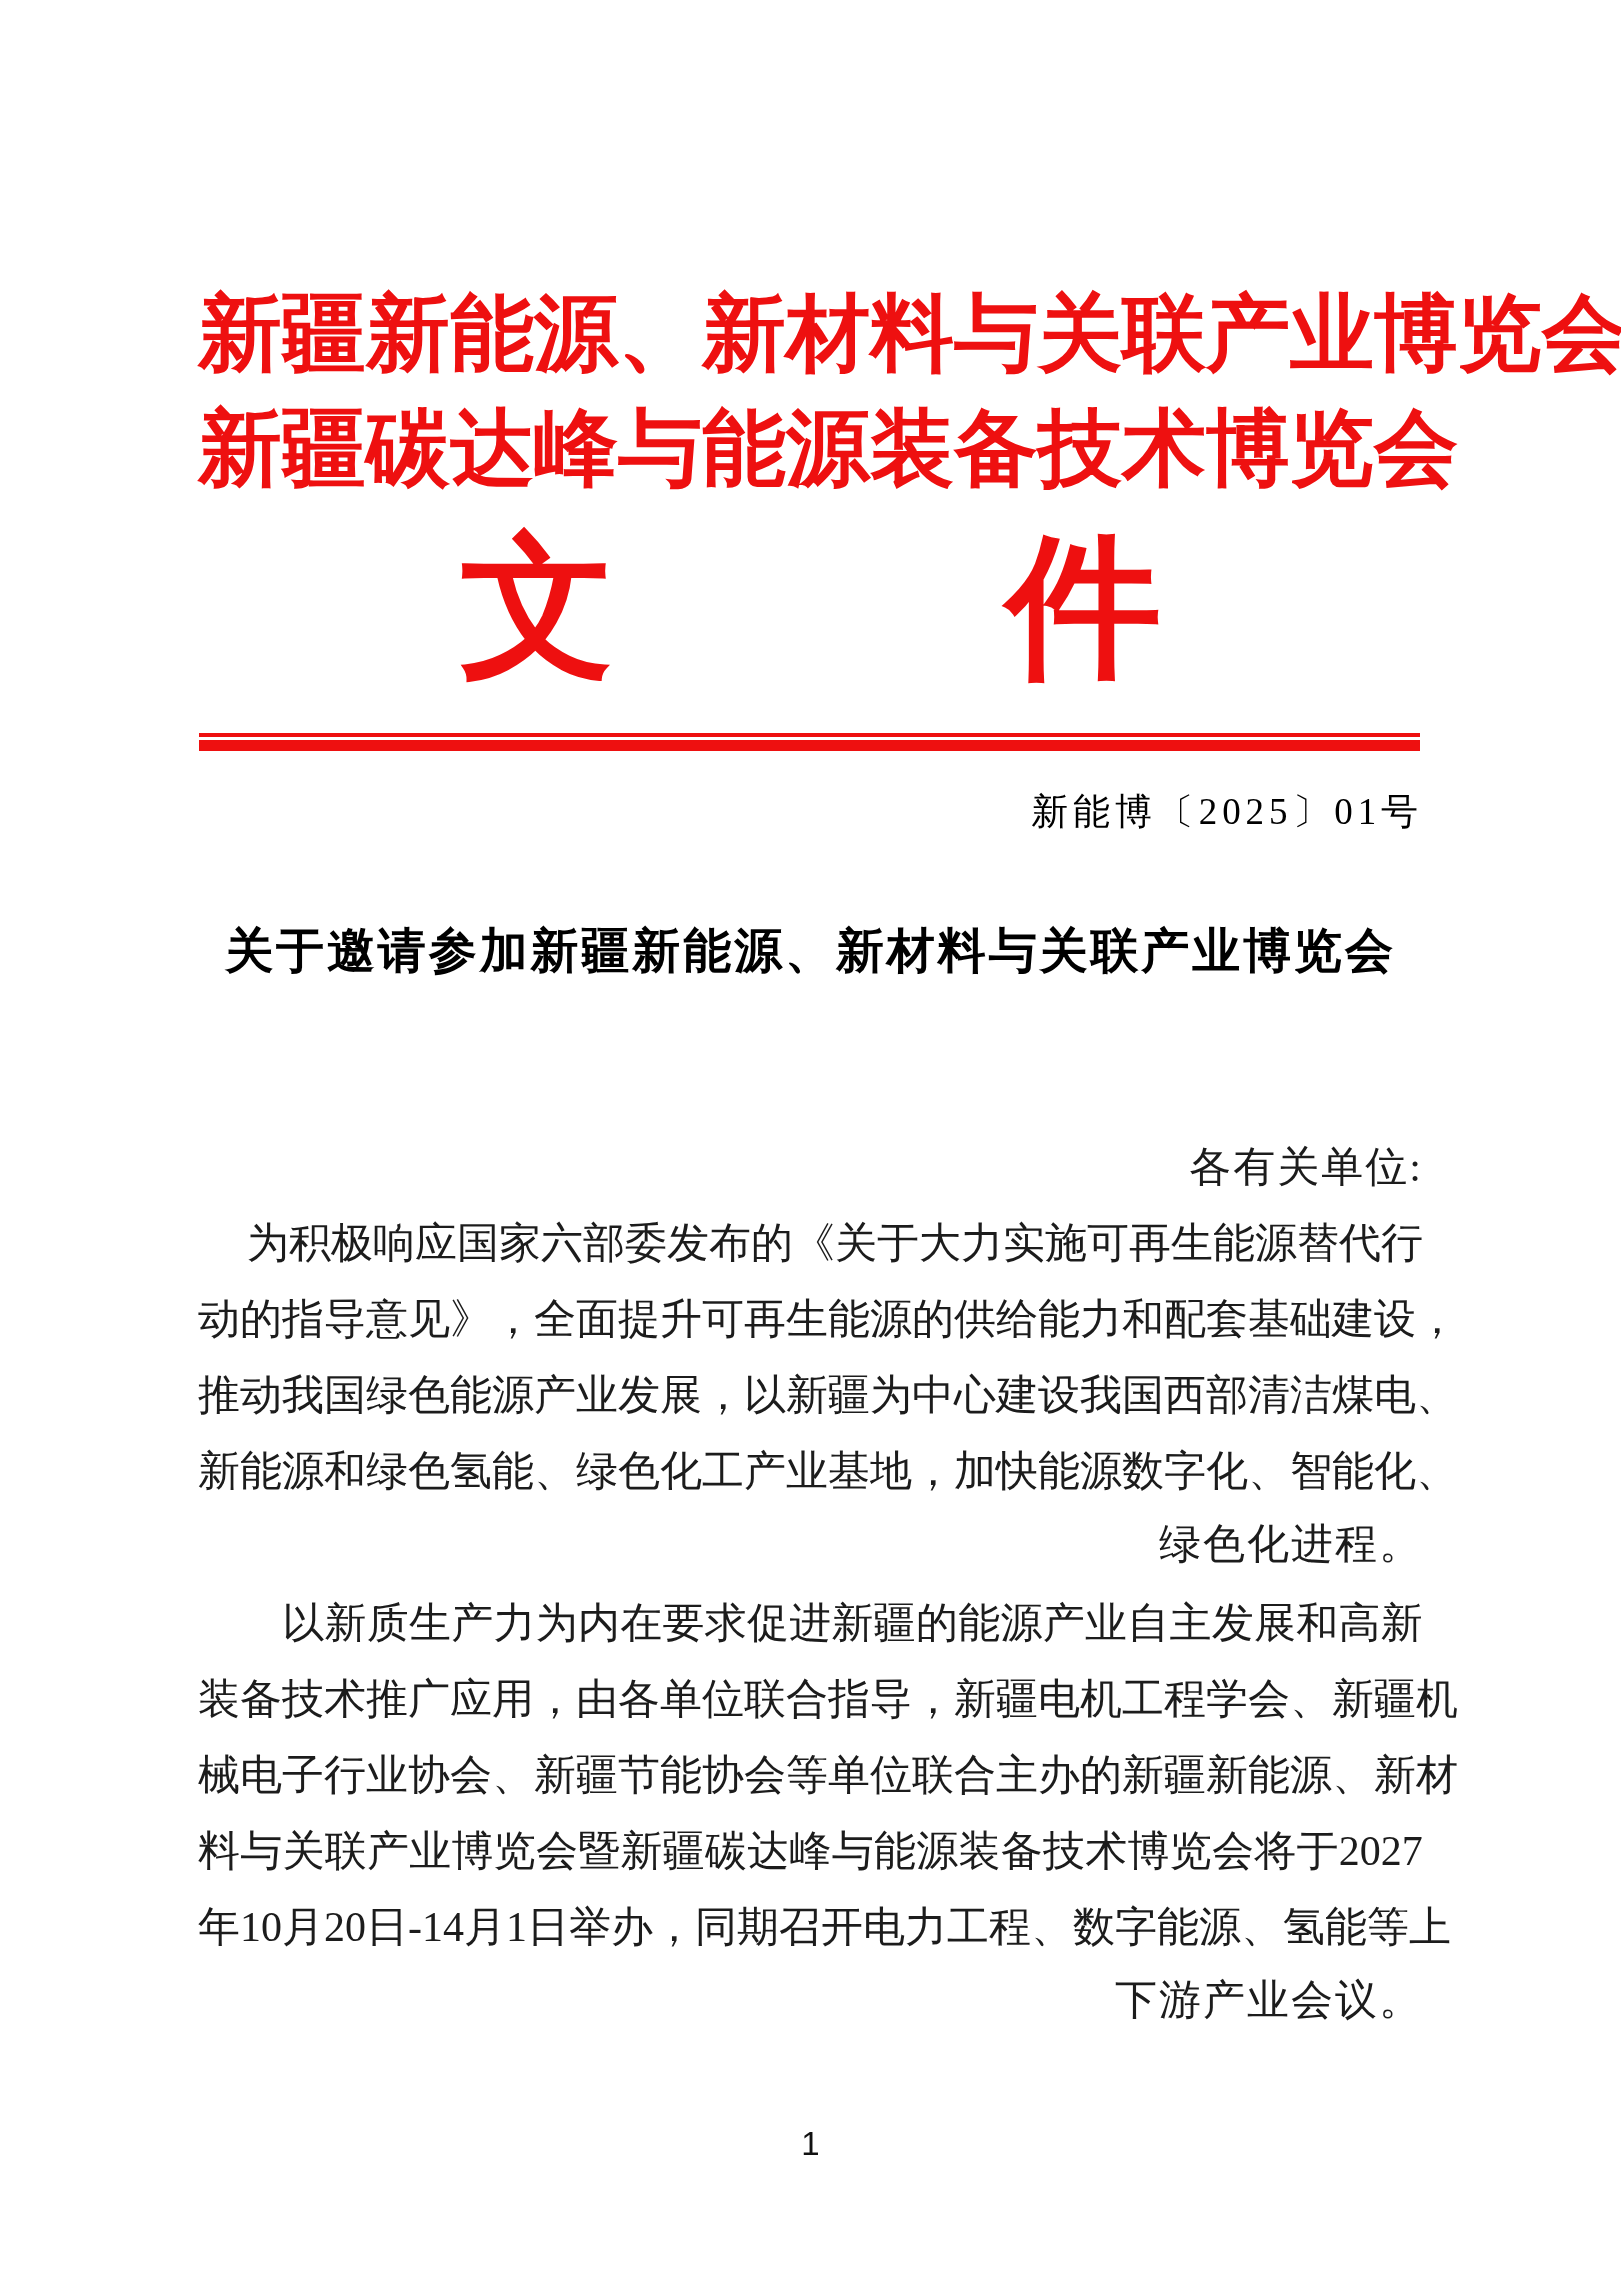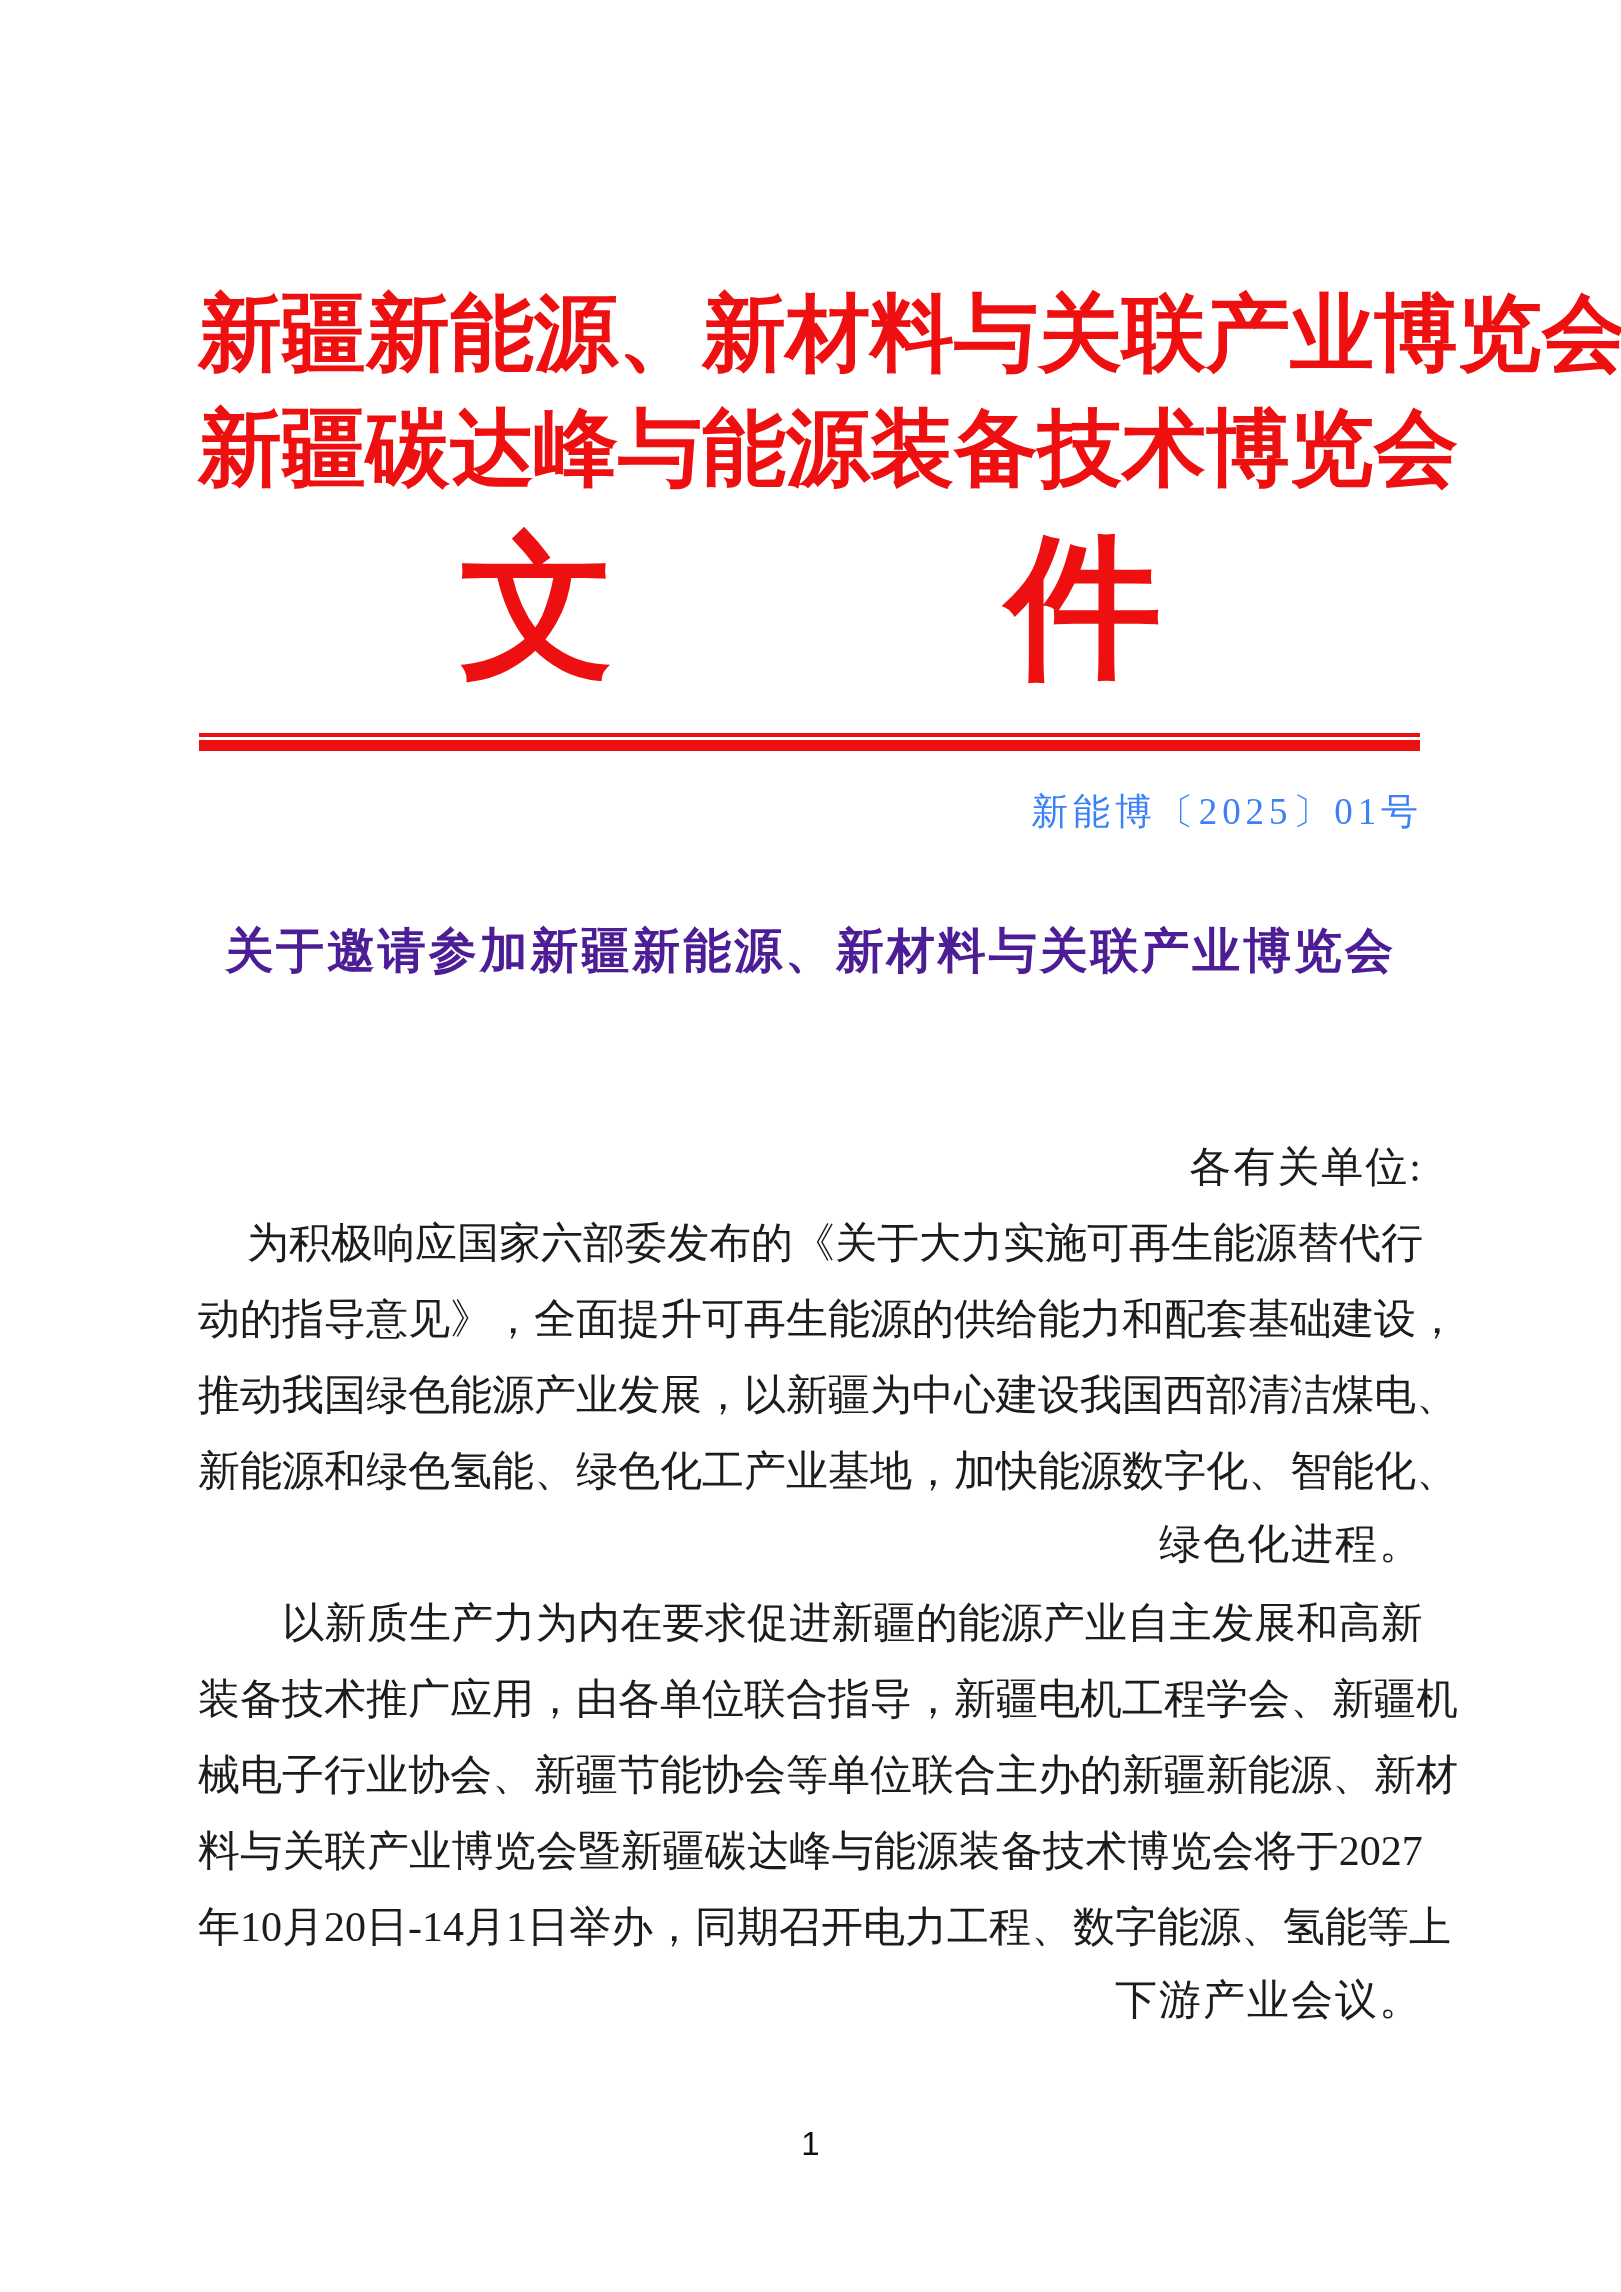--- a/index.html
+++ b/index.html
@@ -52,34 +52,34 @@
 
   .doc-number {
     position: absolute;
     top: 786px; left: 198px;
     width: 1225px;
     height: 51px;
     line-height: 51px;
     text-align: right;
     font-size: 37px;
     letter-spacing: 4.9px;
-    color: #3b82f6;
+    color: #000000;
   }
 
   
   .subject {
     position: absolute;
     top: 913px; left: 198px;
     width: 1225px;
     text-align: center;
     font-weight: bold;
     font-size: 48px;
     line-height: 76px;
     letter-spacing: 2.9px;
-    color: #4c1d95;
+    color: #000000;
   }
 
   
   .body-block {
     position: absolute;
     top: 1129px; left: 198px;
     width: 1225px;
     font-size: 42px;
     color: #1c1c1c;
     text-align: right;

